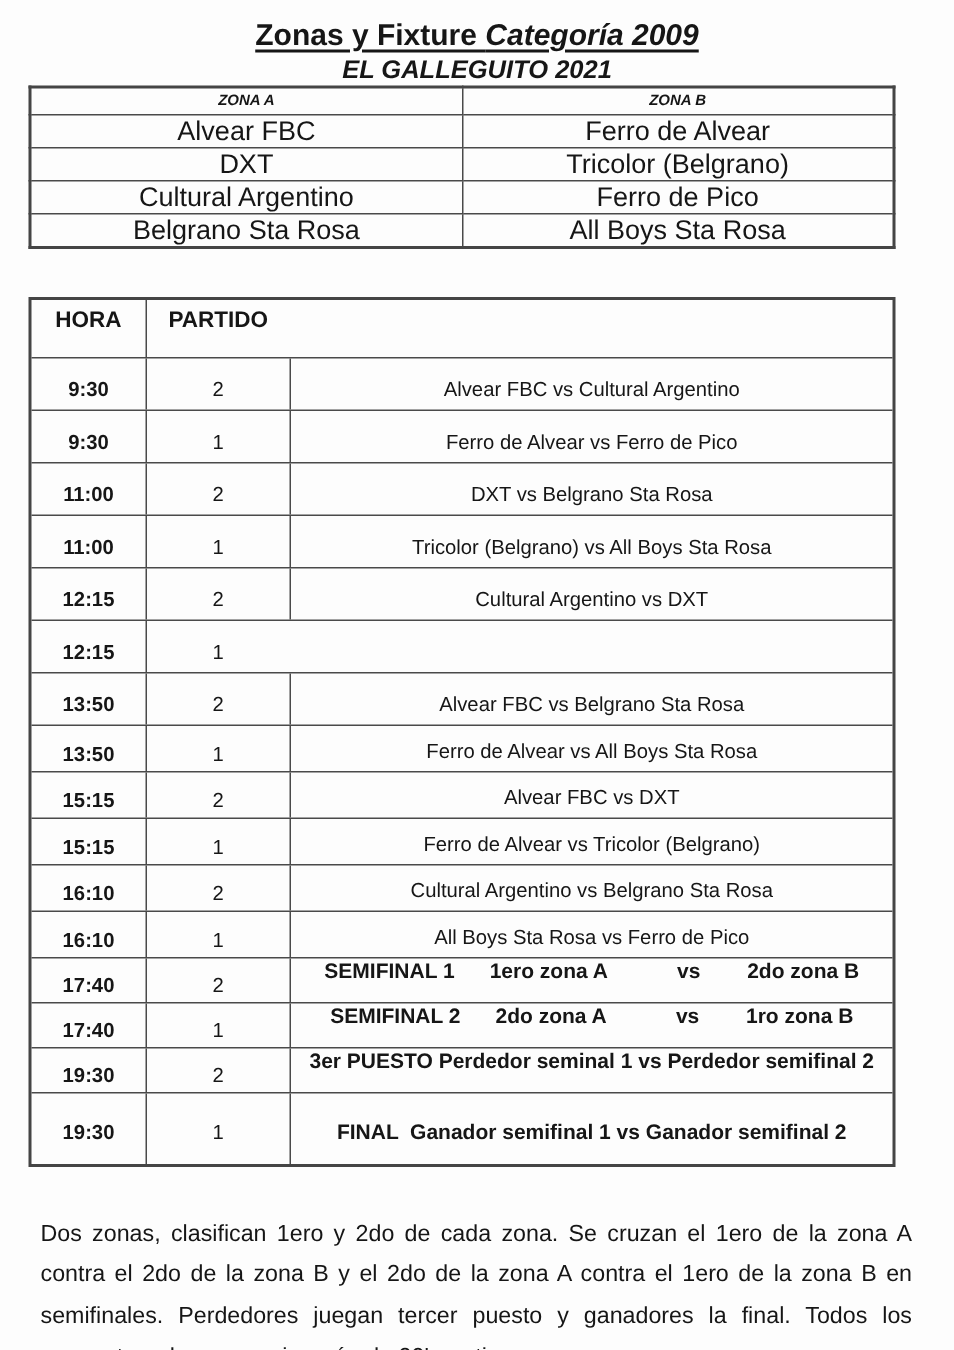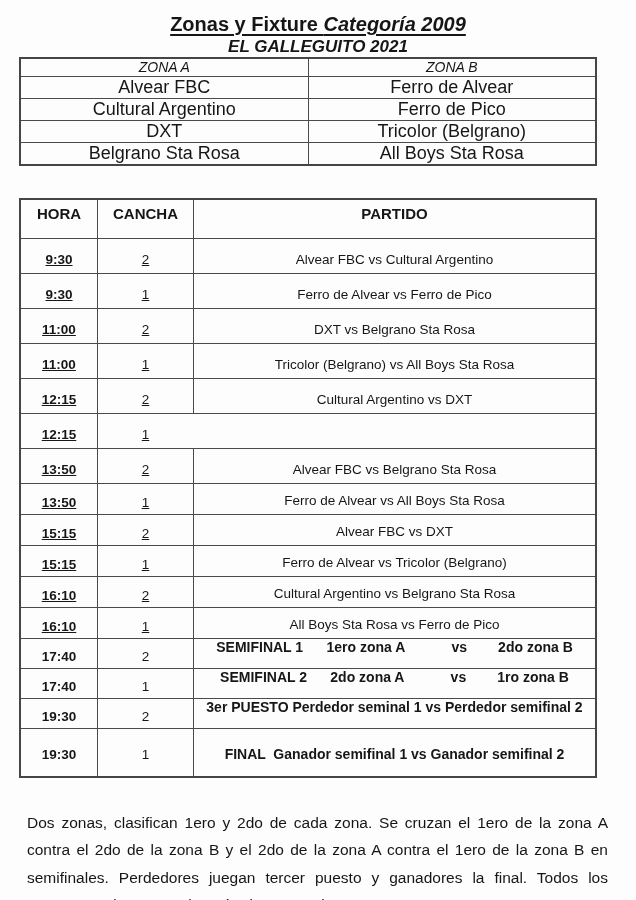--- a/index.html
+++ b/index.html
@@ -40,22 +40,22 @@
     border: 2px solid #454545;
   }
   table.zones th, table.zones td {
     border: 1.5px solid #4a4a4a;
     text-align: center;
     vertical-align: middle;
     width: 50%;
   }
   table.zones th {
     height: 18px;
-    font-size: 14px;
-    font-weight: normal;
+    font-size: 10px;
+    font-weight: bold;
     font-style: italic;
   }
   table.zones td {
     height: 19px;
     font-size: 18px;
     font-weight: normal;
   }
 
   
   .fixture {
@@ -87,21 +87,21 @@
     font-weight: bold;
   }
 
   .r35 { height: 35px; }
   .r31 { height: 31px; }
   .r30 { height: 30px; }
   .r48 { height: 48px; }
 
   .hora { font-weight: bold; }
 
-  .reg .hora, .reg .cancha { padding-top: 8px; text-decoration: underline; }       
+  .reg .hora, .reg .cancha { padding-top: 8px; }       
   .reg .partido { align-items: flex-end; padding-bottom: 6px; }
 
   .semi .partido, .final .partido {
     align-items: flex-start;
     padding-top: 1px;
     font-weight: bold;
     font-size: 14px;
     white-space: pre-wrap;
     text-align: center;
   }
@@ -129,38 +129,37 @@
     <tbody>
       <tr>
         <th>ZONA A</th>
         <th>ZONA B</th>
       </tr>
       <tr>
         <td>Alvear FBC</td>
         <td>Ferro de Alvear</td>
       </tr>
       <tr>
+        <td>DXT</td>
+        <td>Tricolor (Belgrano)</td>
+      </tr>
+      <tr>
         <td>Cultural Argentino</td>
         <td>Ferro de Pico</td>
-      </tr>
-      <tr>
-        <td>DXT</td>
-        <td>Tricolor (Belgrano)</td>
       </tr>
       <tr>
         <td>Belgrano Sta Rosa</td>
         <td>All Boys Sta Rosa</td>
       </tr>
     </tbody>
   </table>
 
   <div class="fixture">
     <div class="frow fhead">
       <div class="c">HORA</div>
-      <div class="c">CANCHA</div>
       <div class="c">PARTIDO</div>
     </div>
 
     <div class="frow reg r35">
       <div class="c hora">9:30</div>
       <div class="c cancha">2</div>
       <div class="c partido">Alvear FBC vs Cultural Argentino</div>
     </div>
     <div class="frow reg r35">
       <div class="c hora">9:30</div>

